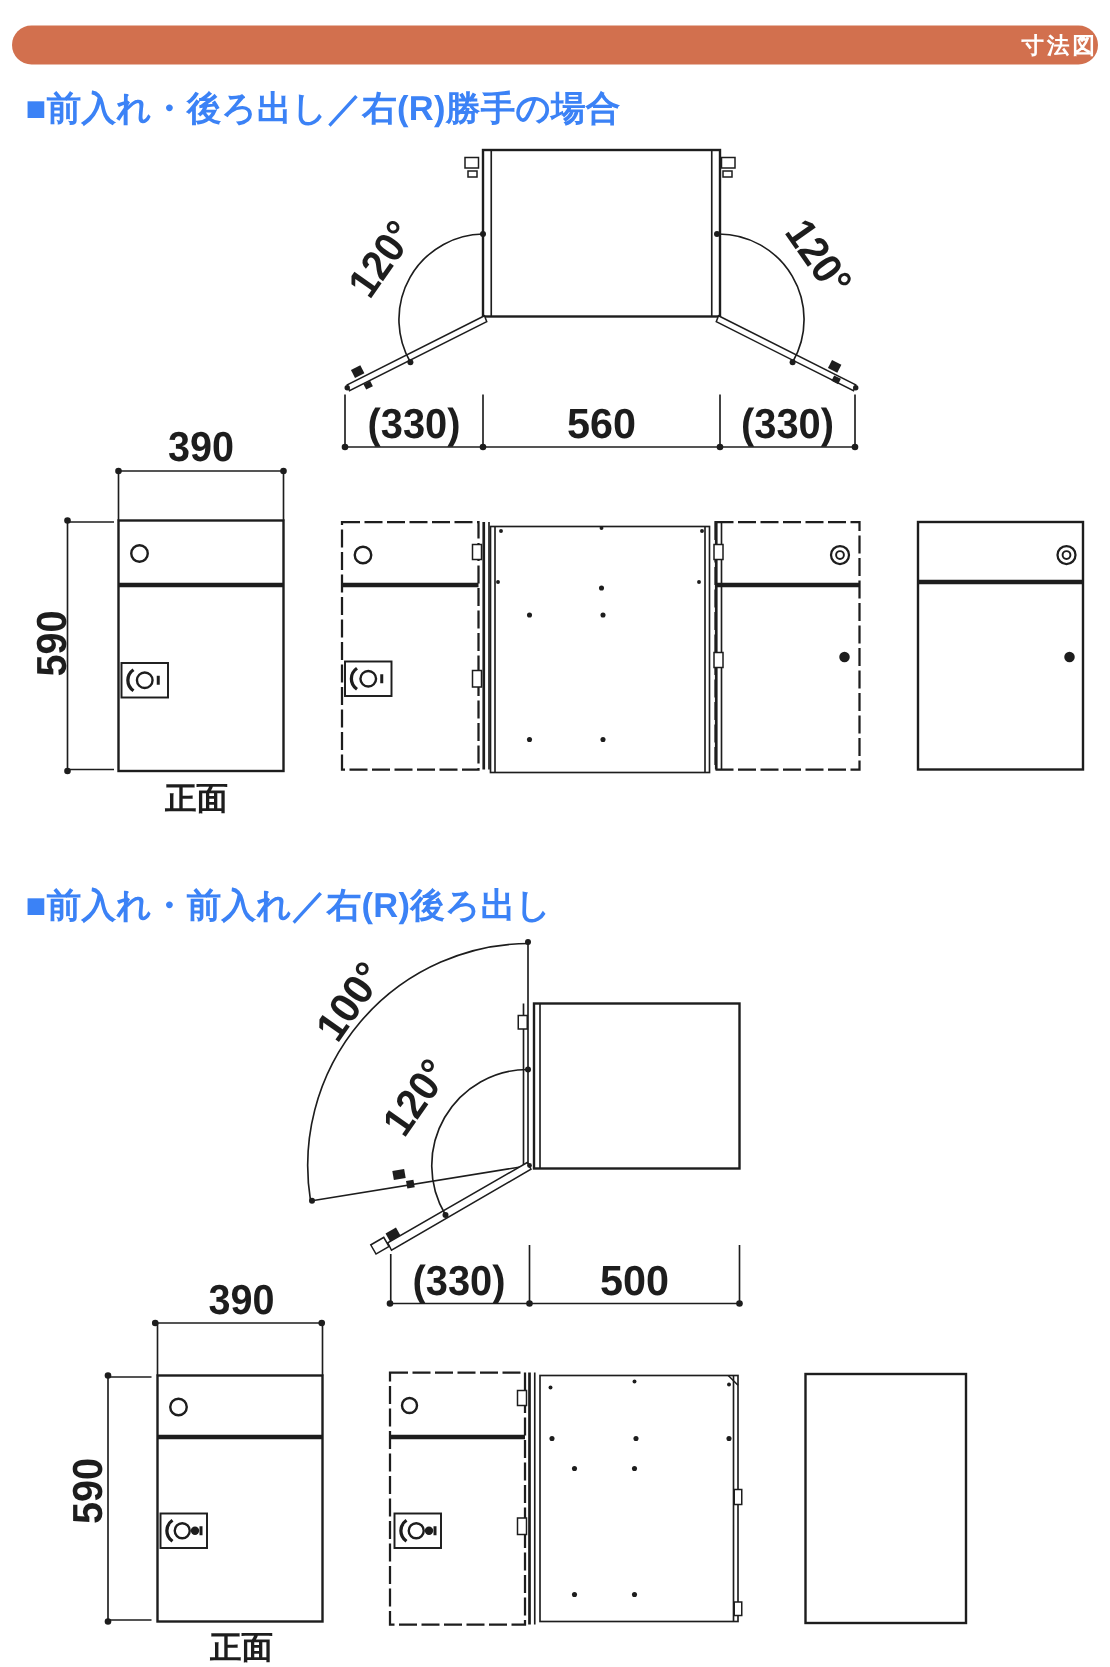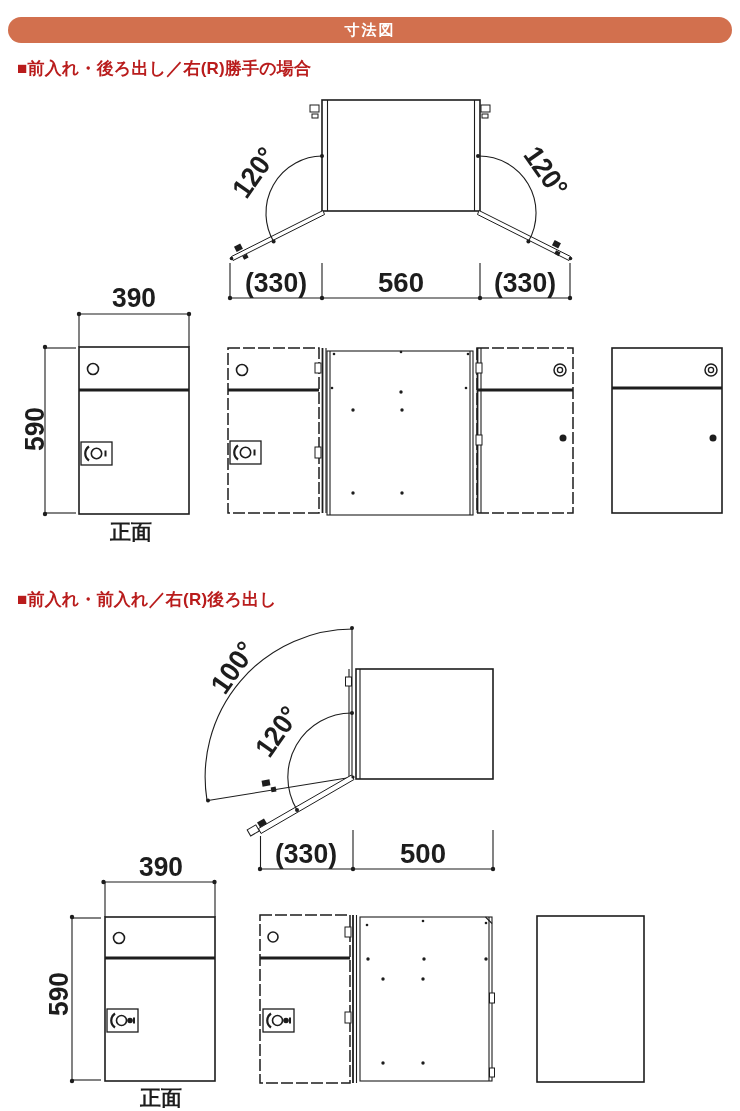--- a/index.html
+++ b/index.html
@@ -1,21 +1,21 @@
 <!DOCTYPE html>
 <html><head>
 <meta charset="utf-8">
 <style>
   html,body{margin:0;padding:0;background:#ffffff;}
   #stage{position:relative;width:740px;height:1111px;background:#fff;overflow:hidden;
          font-family:"Liberation Sans",sans-serif;color:#1d1d1d;}
   .banner{position:absolute;left:8px;top:17px;width:724px;height:26px;border-radius:13px;
-          background:#d2704e;display:flex;align-items:center;justify-content:center;}
+          background:#d2704e;display:flex;align-items:center;justify-content:flex-end;}
   .banner span{color:#ffffff;font-size:15px;font-weight:bold;letter-spacing:2px;}
-  .sec-heading{position:absolute;left:17px;font-size:17px;font-weight:bold;color:#b91c1c;
+  .sec-heading{position:absolute;left:17px;font-size:23px;font-weight:bold;color:#3b82f6;
                letter-spacing:0.2px;white-space:nowrap;}
   #h1{top:57px;} #h2{top:588px;}
   svg{position:absolute;left:0;}
   #svg1{top:85px;} #svg2{top:620px;}
   .ln{stroke:#1d1d1d;fill:none;}
   .box{fill:#ffffff;stroke:#1d1d1d;stroke-width:1.6;}
   .boxd{fill:#ffffff;stroke:#1d1d1d;stroke-width:1.5;stroke-dasharray:12 3;}
   .thick{stroke:#1d1d1d;stroke-width:3;}
   .thin{stroke:#1d1d1d;stroke-width:1.1;fill:none;}
   .door{fill:#ffffff;stroke:#1d1d1d;stroke-width:1;}

